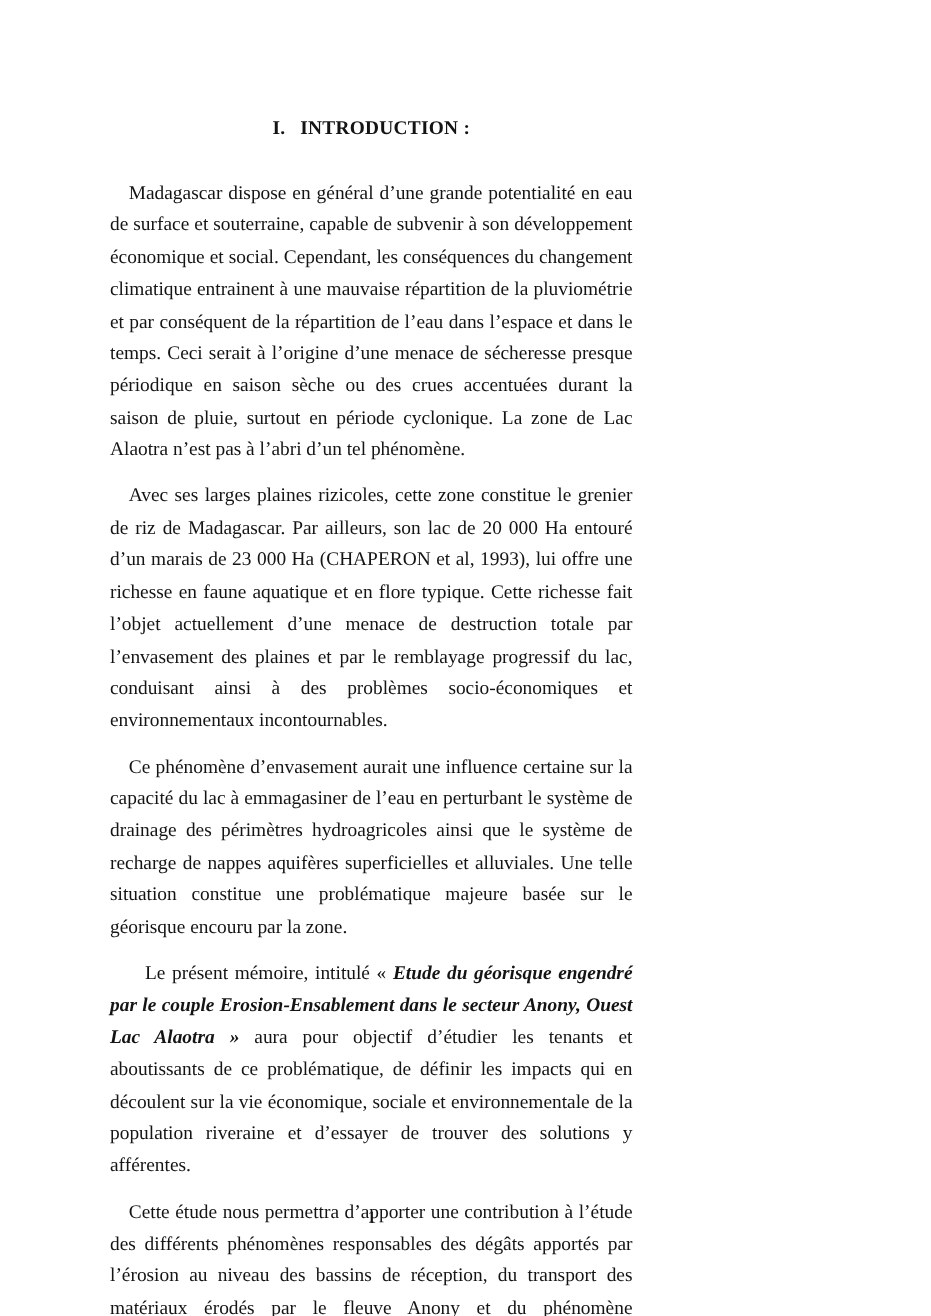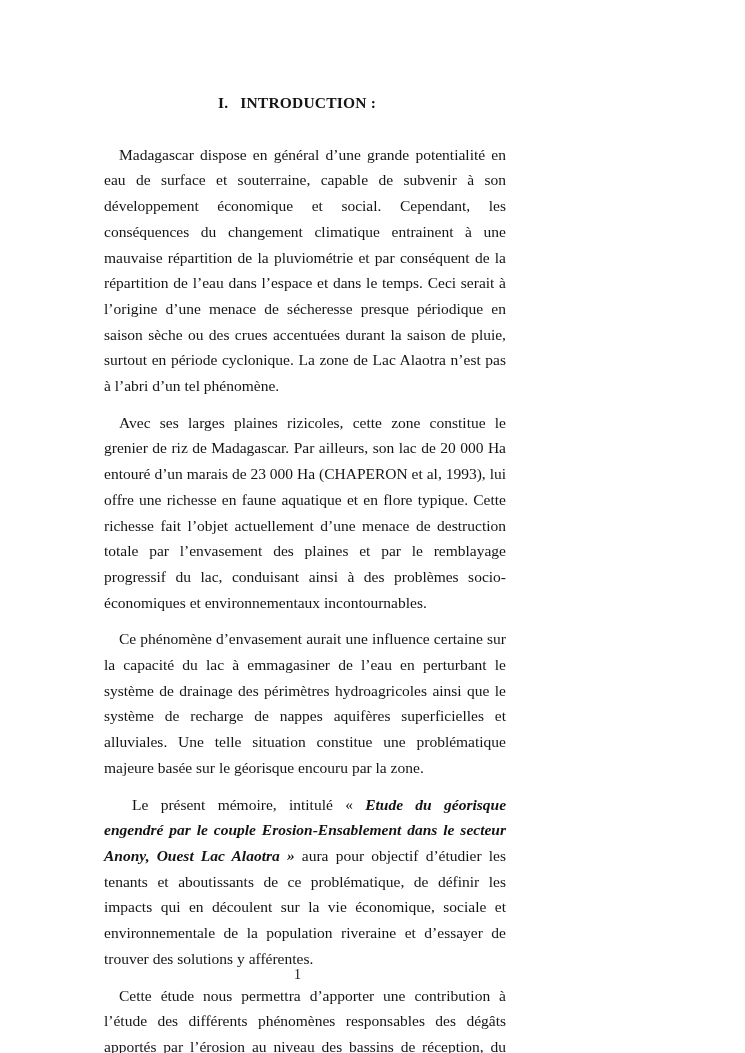--- a/index.html
+++ b/index.html
@@ -26,21 +26,21 @@
     font-weight: bold;
     text-align: center;
     margin: 0 0 26px 0;
     letter-spacing: 0.2px;
   }
   .heading .h-num {
     display: inline-block;
     margin-right: 12px;
   }
   .para {
-    margin: 0 0 11px 16px;
+    margin: 0 0 11px 0;
     text-align: justify;
     text-indent: 15px;
   }
   .para-lg-indent {
     text-indent: 28px;
   }
   .emph {
     font-weight: bold;
     font-style: italic;
   }

